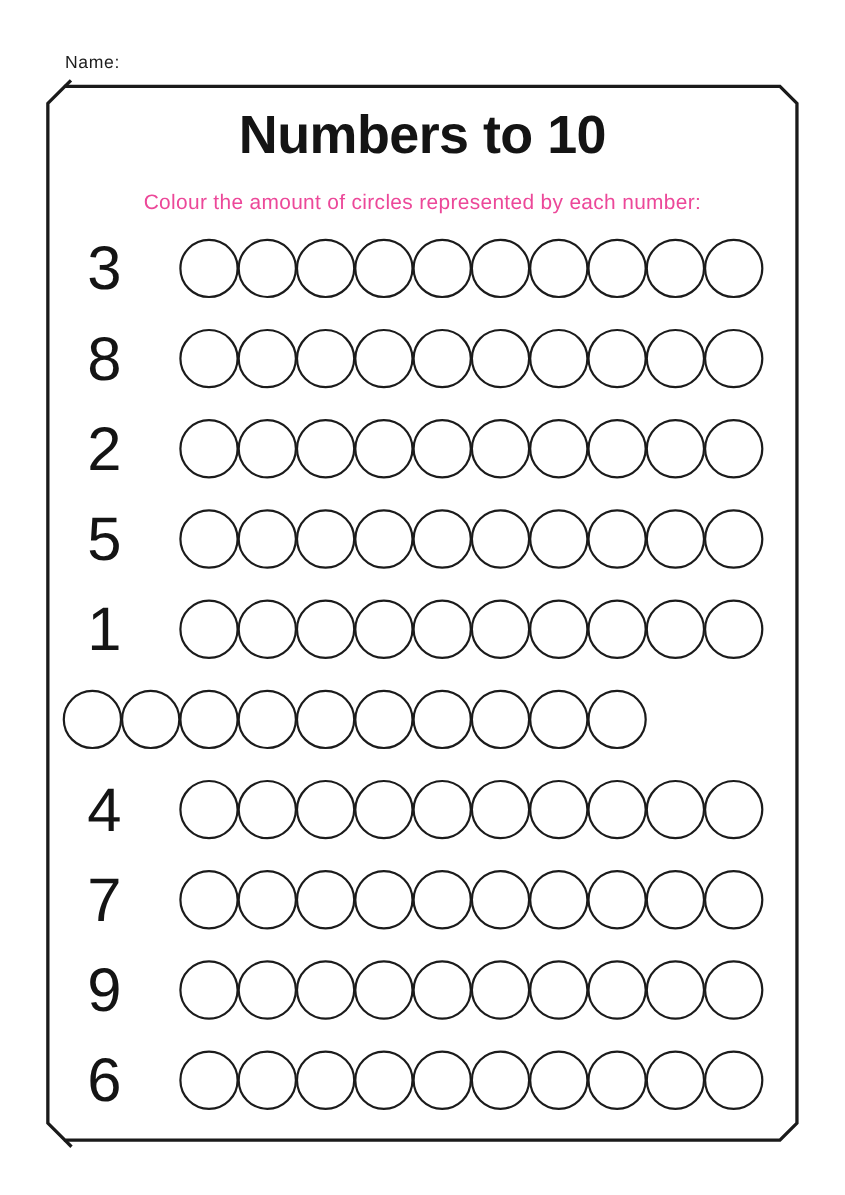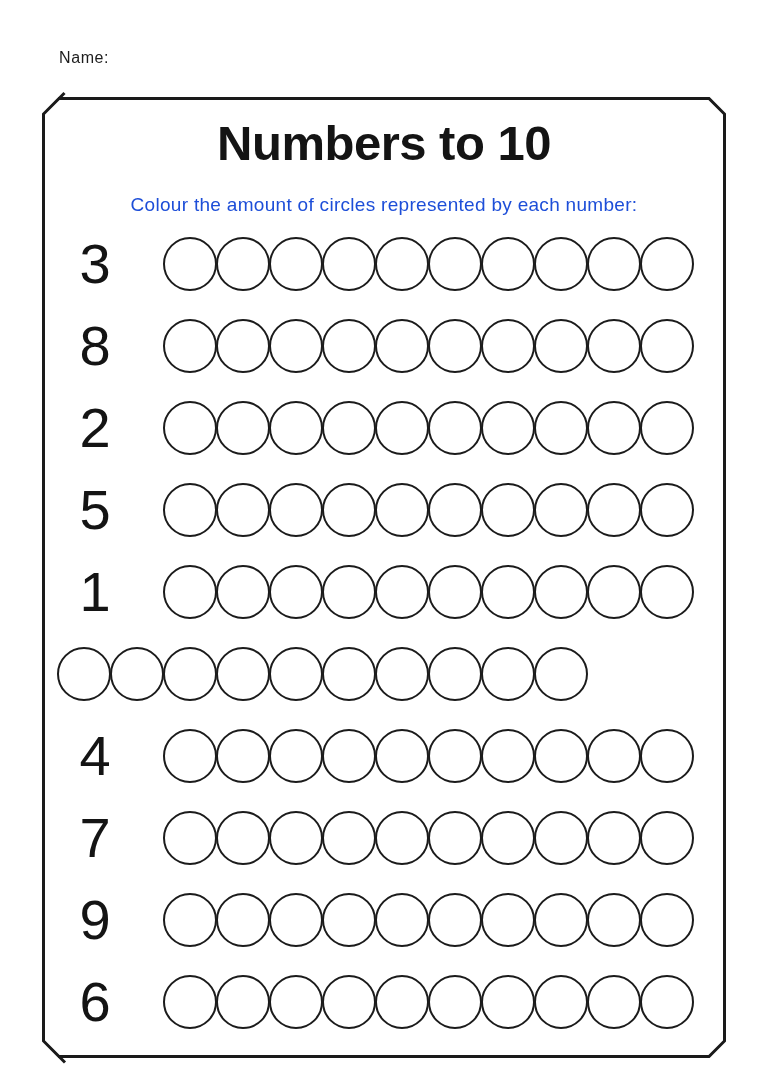--- a/index.html
+++ b/index.html
@@ -21,21 +21,20 @@
     font-size: 16px;
     letter-spacing: 0.6px;
     color: #1d1d1d;
   }
   .sheet {
     position: absolute;
     left: 42px;
     top: 77px;
     width: 684px;
     height: 961px;
-    margin-top: 20px;
   }
   .frame-svg {
     position: absolute;
     left: 0;
     top: 0;
     width: 684px;
     height: 961px;
     overflow: visible;
   }
   .title {
@@ -53,21 +52,21 @@
   }
   .instructions {
     position: absolute;
     top: 97px;
     left: 0;
     right: 0;
     margin: 0;
     text-align: center;
     font-size: 19px;
     letter-spacing: 0.3px;
-    color: #1d4ed8;
+    color: #ec4899;
   }
   .rows {
     position: absolute;
     top: 126px;
     left: 0;
     right: 0;
   }
   .row {
     height: 82px;
     display: flex;

